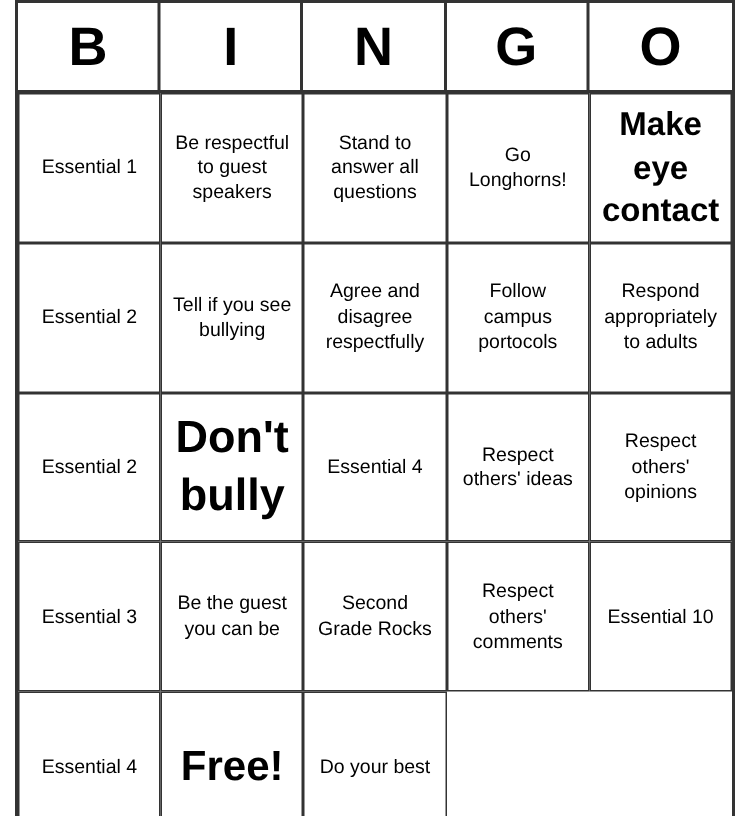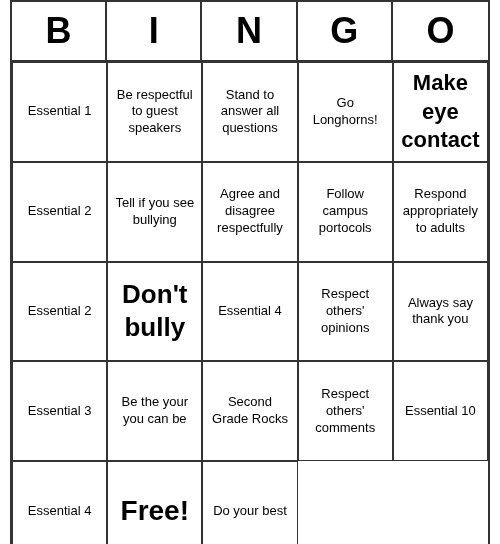--- a/index.html
+++ b/index.html
@@ -42,21 +42,21 @@
       display: flex;
       align-items: center;
       justify-content: center;
       text-align: center;
       padding: 6px;
       font-size: 13px;
       line-height: 1.3;
       word-break: break-word;
     }
     .bingo-cell.large-text {
-      font-size: 26px;
+      font-size: 30px;
       font-weight: bold;
     }
     .bingo-cell.free {
       font-size: 28px;
       font-weight: bold;
     }
     .bingo-cell.medium-large {
       font-size: 22px;
       font-weight: bold;
     }
@@ -79,24 +79,24 @@
       <div class="bingo-cell">Go Longhorns!</div>
       <div class="bingo-cell medium-large">Make eye contact</div>
       <div class="bingo-cell">Essential 2</div>
       <div class="bingo-cell">Tell if you see bullying</div>
       <div class="bingo-cell">Agree and disagree respectfully</div>
       <div class="bingo-cell">Follow campus portocols</div>
       <div class="bingo-cell">Respond appropriately to adults</div>
       <div class="bingo-cell">Essential 2</div>
       <div class="bingo-cell large-text">Don't bully</div>
       <div class="bingo-cell">Essential 4</div>
+      <div class="bingo-cell">Respect others' ideas</div>
       <div class="bingo-cell">Respect others' opinions</div>
-      <div class="bingo-cell">Always say thank you</div>
       <div class="bingo-cell">Essential 3</div>
-      <div class="bingo-cell">Be the your you can be</div>
+      <div class="bingo-cell">Be the guest you can be</div>
       <div class="bingo-cell">Second Grade Rocks</div>
       <div class="bingo-cell">Respect others' comments</div>
       <div class="bingo-cell">Essential 10</div>
       <div class="bingo-cell">Essential 4</div>
       <div class="bingo-cell free">Free!</div>
       <div class="bingo-cell">Do your best</div>
     </div>
 </div>
 
 </body></html>

